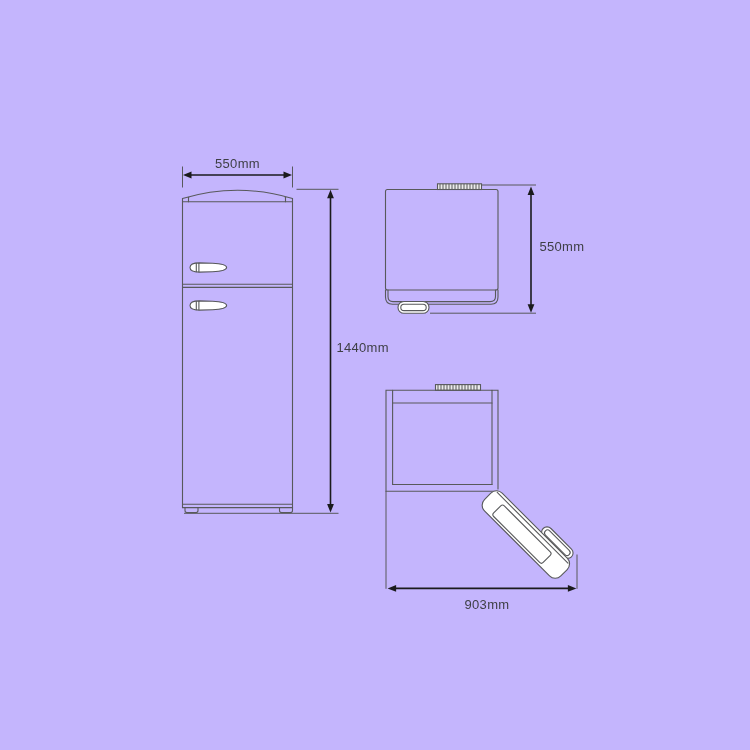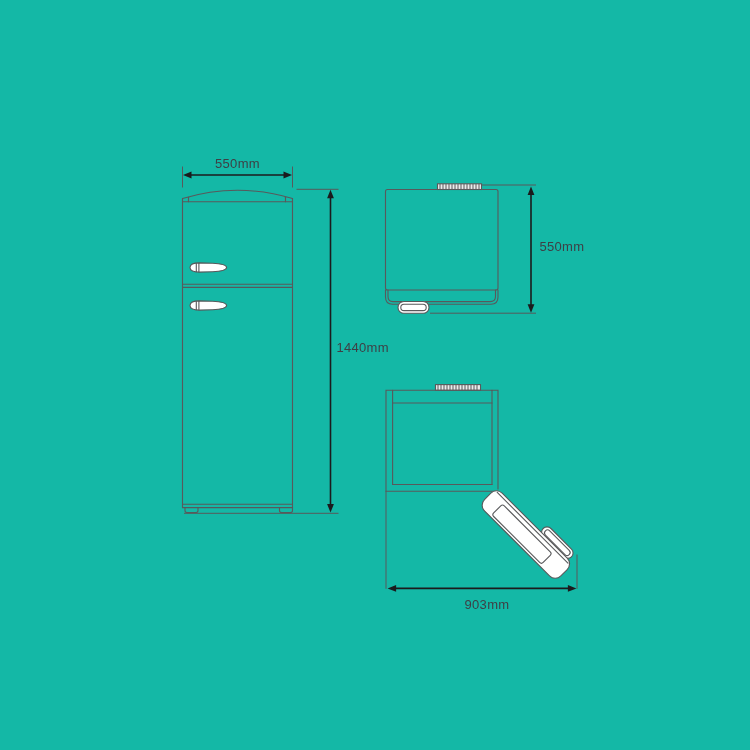--- a/index.html
+++ b/index.html
@@ -1,20 +1,20 @@
 <!DOCTYPE html>
 <html><head>
 <meta charset="utf-8">
 <style>
   html, body { margin: 0; padding: 0; background: #ffffff; }
   .canvas {
     position: relative;
     width: 750px;
     height: 750px;
-    background: #14b8a6;
+    background: #c4b5fd;
     overflow: hidden;
   }
   .diagram-svg { position: absolute; left: 0; top: 0; }
   .dim-label {
     font-family: "Liberation Sans", "DejaVu Sans", sans-serif;
     font-size: 13px;
     letter-spacing: 0.3px;
   }
 </style>
 </head>

